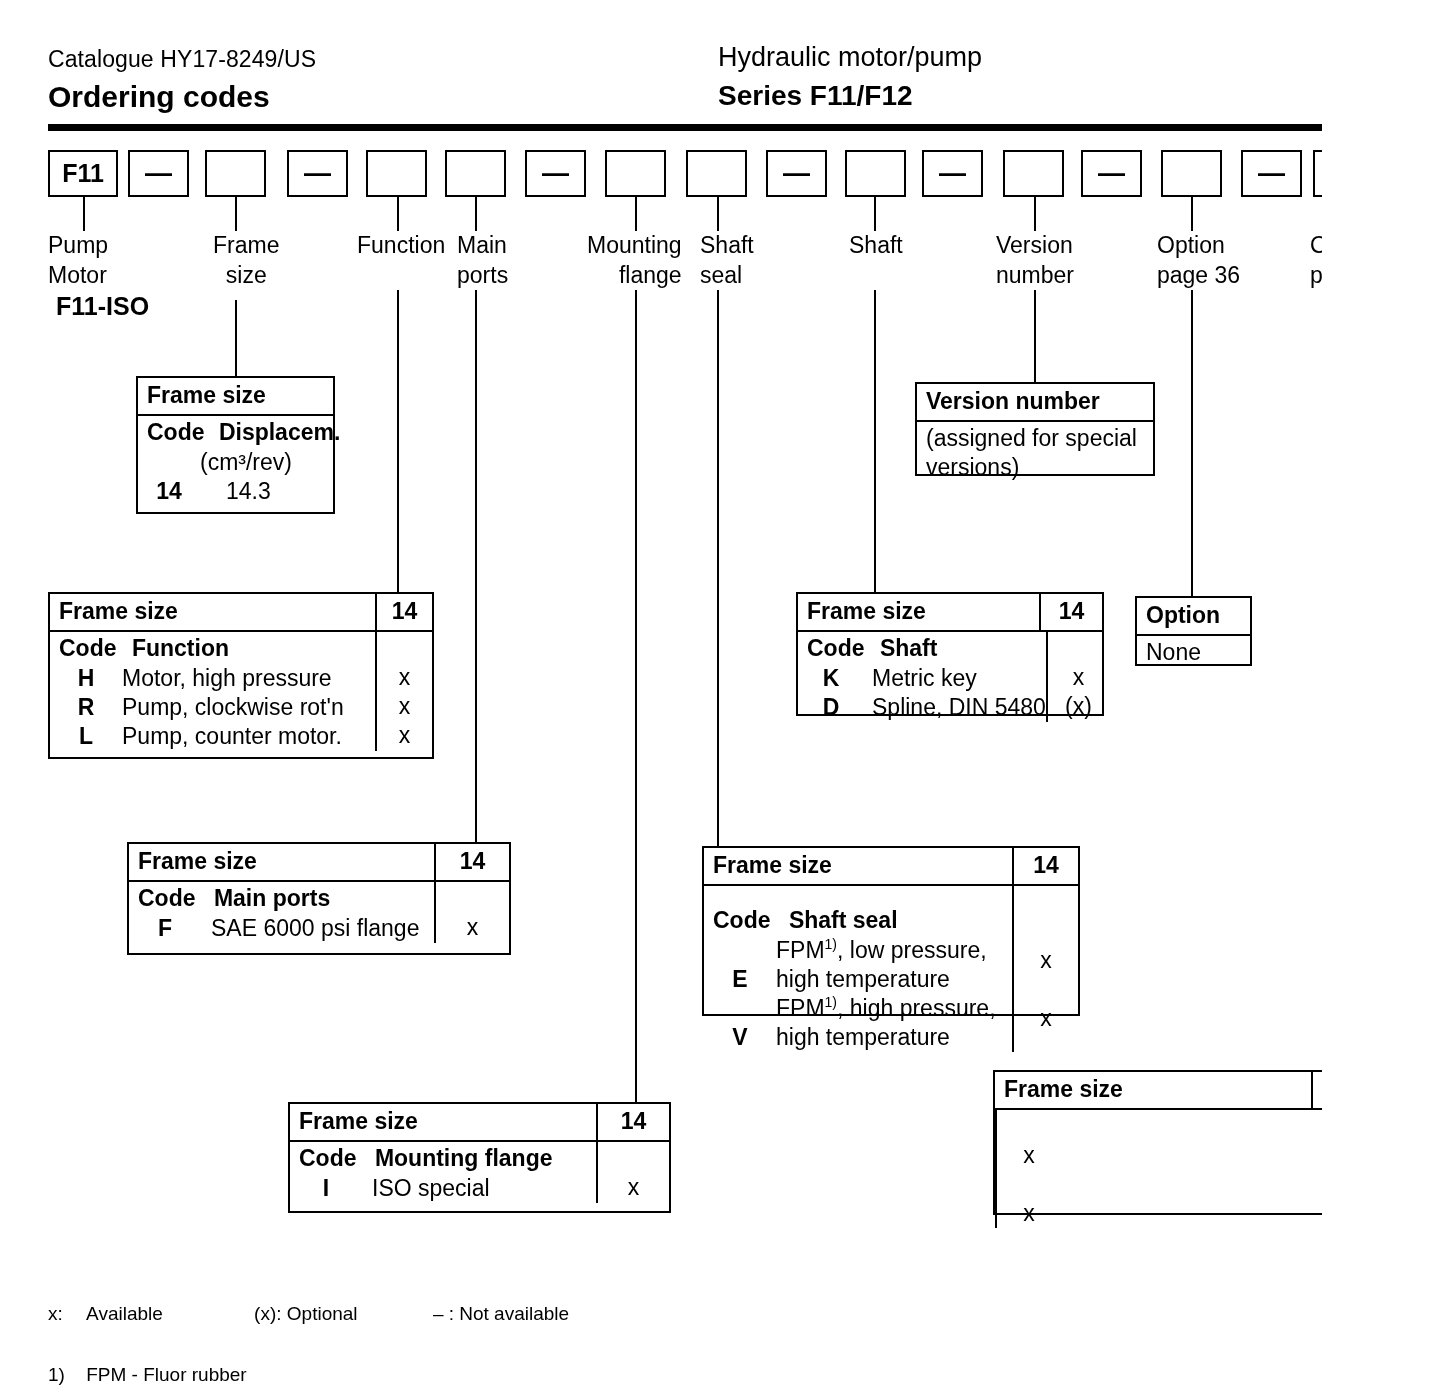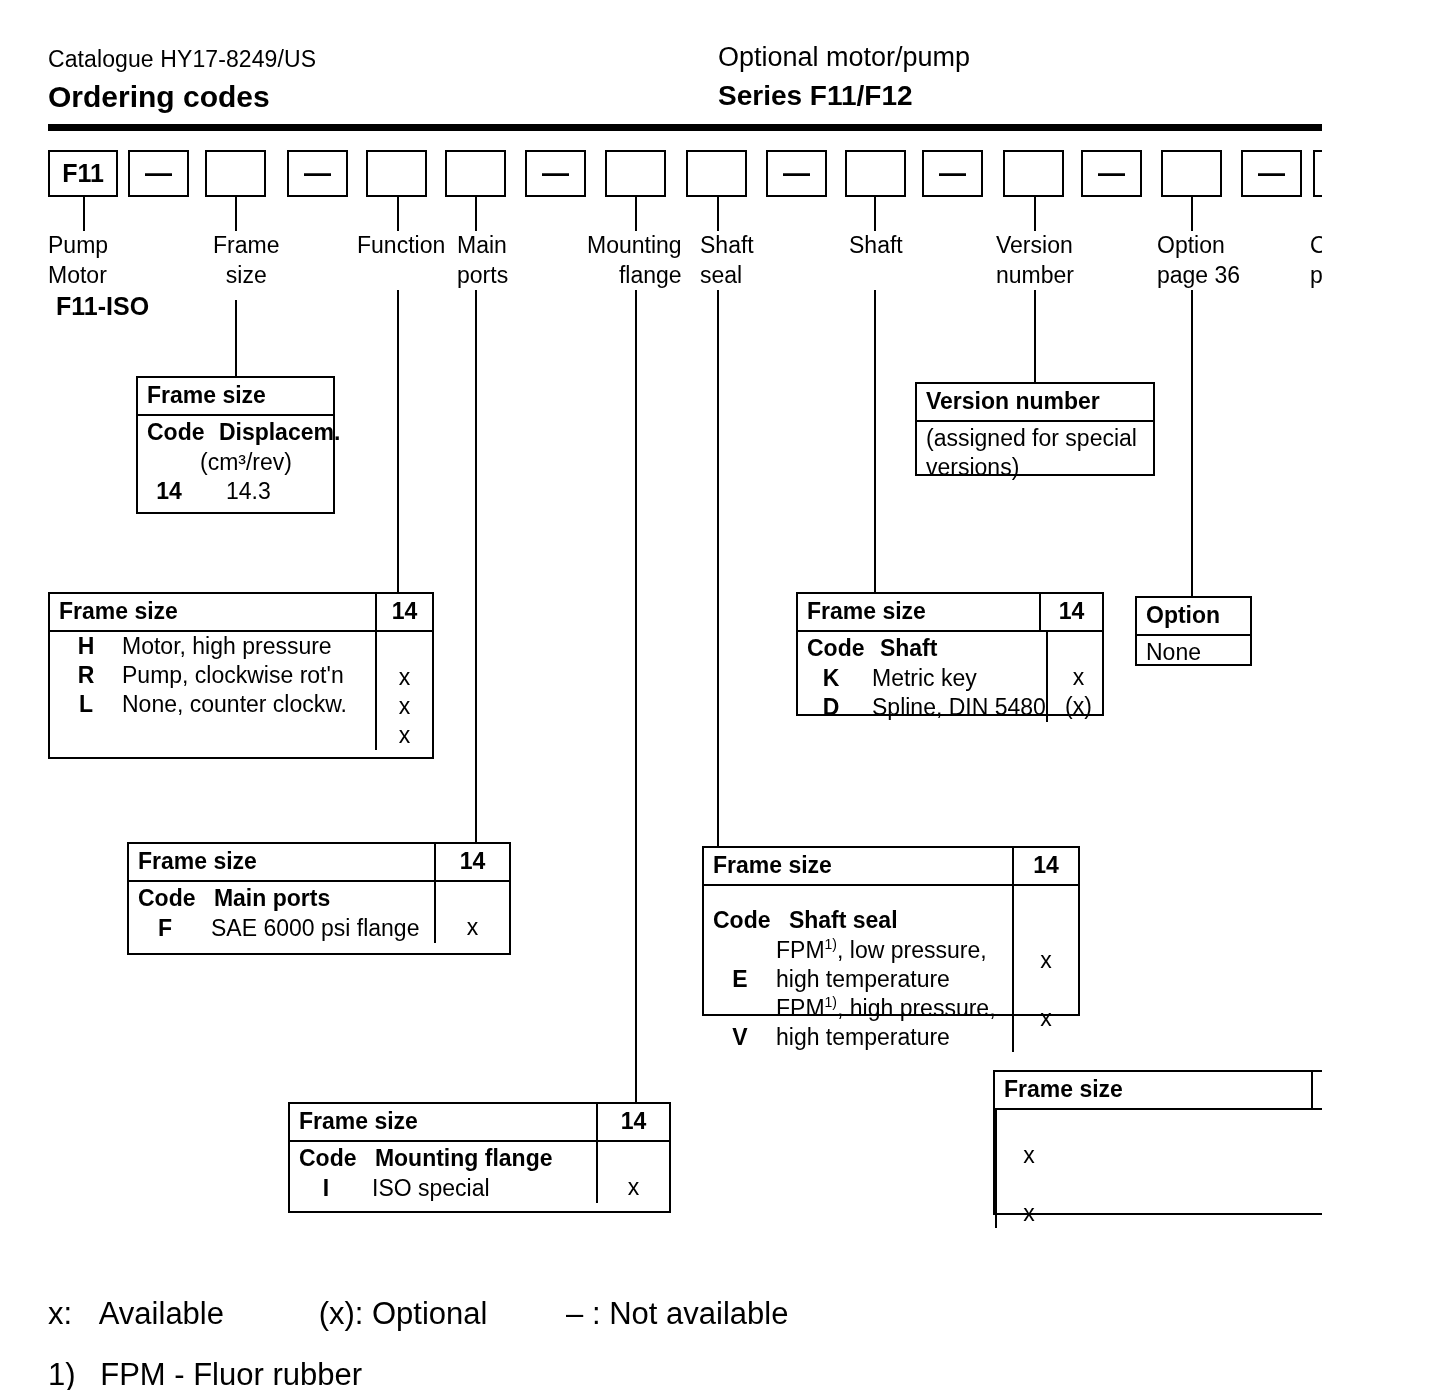--- a/index.html
+++ b/index.html
@@ -158,33 +158,33 @@
   }
   .mark {
     font-size: 23px;
     line-height: 29px;
   }
   sup { font-size: 14px; vertical-align: super; line-height: 0; }
 
   
   .legend {
     position: absolute;
-    font-size: 31px;
+    font-size: 19px;
     line-height: 33px;
     white-space: nowrap;
   }
 </style>
 </head>
 <body>
 
 <div id="page">
 
   <div class="hdr-cat">Catalogue HY17-8249/US</div>
   <div class="hdr-ordering">Ordering codes</div>
-  <div class="hdr-hyd">Optional motor/pump</div>
+  <div class="hdr-hyd">Hydraulic motor/pump</div>
   <div class="hdr-series">Series F11/F12</div>
   <div class="hdr-rule"></div>
 
   <div class="codebox" style="left:48px;  width:70px;">F11</div>
   <div class="codebox dash" style="left:128px; width:61px;">—</div>
   <div class="codebox" style="left:205px; width:61px;"></div>
   <div class="codebox dash" style="left:287px; width:61px;">—</div>
   <div class="codebox" style="left:366px; width:61px;"></div>
   <div class="codebox" style="left:445px; width:61px;"></div>
   <div class="codebox dash" style="left:525px; width:61px;">—</div>
@@ -291,31 +291,35 @@
     </div>
   </div>
 
   <div class="tbl" style="left:48px; top:592px; width:386px; height:167px;">
     <div class="tbl-head">
       <div class="title">Frame size</div>
       <div class="size" style="width:57px;">14</div>
     </div>
     <div class="tbl-body">
       <div class="rows">
+        <div class="colhdr">
+          <span>Code</span>
+          <span class="c2" style="margin-left:9px;">Function</span>
+        </div>
         <div class="row">
           <div class="code" style="width:72px;">H</div>
           <div class="desc">Motor, high pressure</div>
         </div>
         <div class="row">
           <div class="code" style="width:72px;">R</div>
           <div class="desc">Pump, clockwise rot'n</div>
         </div>
         <div class="row">
           <div class="code" style="width:72px;">L</div>
-          <div class="desc">None, counter clockw.</div>
+          <div class="desc">Pump, counter motor.</div>
         </div>
       </div>
       <div class="marks" style="width:57px;">
         <div class="mark" style="height:31px;">&nbsp;</div>
         <div class="mark">x</div>
         <div class="mark">x</div>
         <div class="mark">x</div>
       </div>
     </div>
   </div>

